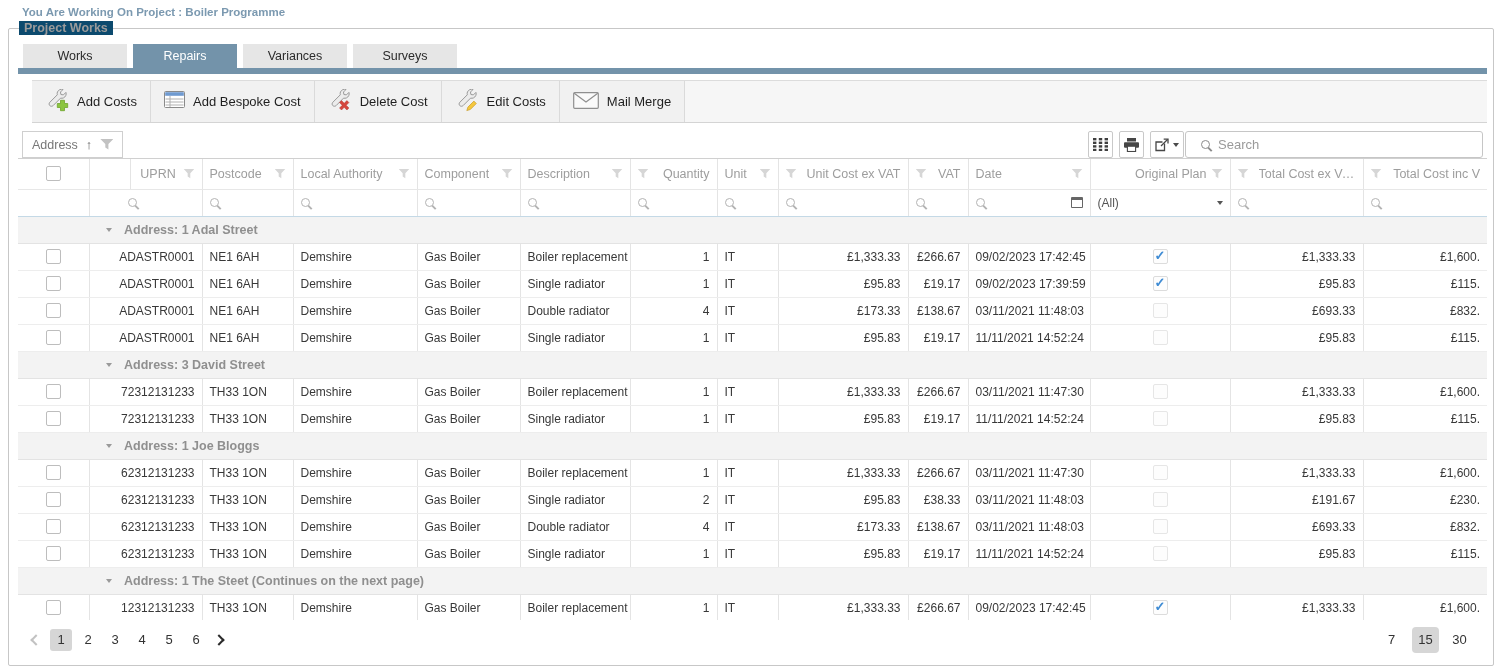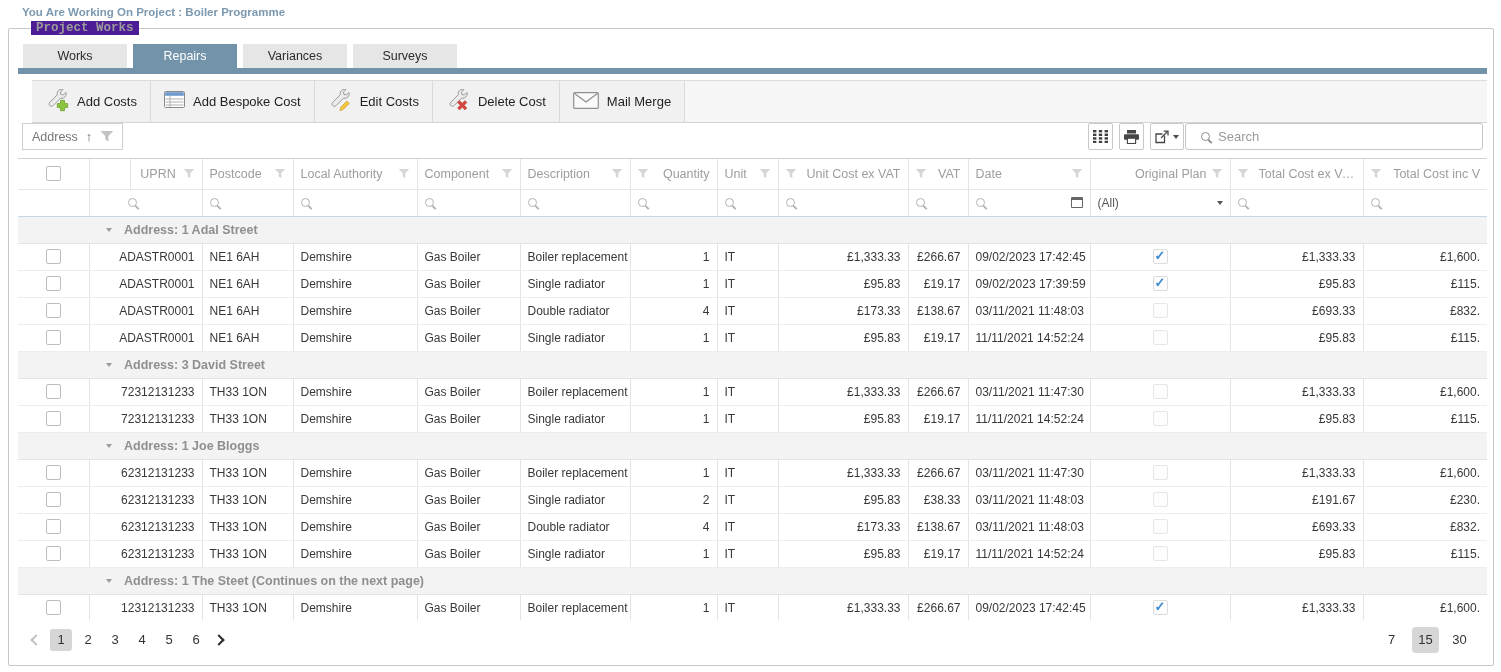--- a/index.html
+++ b/index.html
@@ -3,38 +3,38 @@
 <meta charset="utf-8">
 <style>
   * { box-sizing: border-box; margin:0; padding:0; }
   html,body { background:#fff; }
   body { font-family:"Liberation Sans", sans-serif; color:#333; }
   .page { position:relative; width:1501px; height:672px; background:#fff; overflow:hidden; }
 
   .working-title { position:absolute; left:22px; top:6px; font-size:11.5px; font-weight:bold; color:#7b99b0; }
 
   .fieldset { position:absolute; left:8px; top:28px; width:1486px; height:638px; border:1px solid #c7c7c7; border-radius:2px; }
-  .legend { position:absolute; top:-8px; left:22px; background:#4c1d95; padding:0 5px; color:#9b9b9b; font-weight:bold; font-size:12.5px;font-family:Liberation Mono, monospace; }
+  .legend { position:absolute; top:-8px; left:10px; background:#0c4a6e; padding:0 5px; color:#9b9b9b; font-weight:bold; font-size:12.5px; }
 
   
   .tabs { position:absolute; left:14px; top:15px; display:flex; gap:6px; }
   .tab { width:104px; height:24px; line-height:24px; text-align:center; font-size:12.5px; background:#e6e6e6; color:#2b2b2b; cursor:default; }
   .tab.active { background:#7393aa; color:#fff; }
   .tab-bar { position:absolute; left:9px; right:6px; top:39px; height:6px; background:#7393aa; }
 
   
   .toolbar { position:absolute; left:23px; right:6px; top:51px; height:43px; background:#f1f1f1; border-top:1px solid #dcdcdc; border-bottom:1px solid #d4d4d4; display:flex; align-items:stretch; }
   .tbtn { display:flex; align-items:center; gap:8px; padding:0 13px; border-right:1px solid #dadada; font-size:13px; color:#1f1f1f; cursor:pointer; }
   .tcheck { display:flex; align-items:center; gap:8px; padding:0 14px; border-right:1px solid #dadada; font-size:13px; color:#1f1f1f; cursor:pointer; }
   .toolbar-rest { flex:1; background:#f6f6f6; }
   .cbx { width:16px; height:16px; border:1px solid #a8a8a8; border-radius:2px; background:#fff; position:relative; }
   .cbx.checked::after { content:"✓"; position:absolute; left:1.5px; top:-1.5px; font-size:13px; font-weight:bold; color:#5c6e7d; }
 
   
-  .gridbar { position:absolute; left:9px; right:6px; top:94px; height:35px; display:flex; align-items:flex-start; background:#fff; }
+  .gridbar { position:absolute; left:9px; right:6px; top:94px; height:35px; display:flex; align-items:flex-end; background:#fff; }
   .chip { margin-left:4px; height:27px; border:1px solid #cfcfcf; background:#fff; display:flex; align-items:center; gap:8px; padding:0 9px; font-size:12.5px; color:#777; cursor:pointer; }
   .sort-up { color:#5a5a5a; font-size:13px; }
   .sort-up::after { content:"↑"; }
   .spacer { flex:1; }
   .iconbtn { min-width:25px; height:27px; border:1px solid #c9c9c9; border-radius:2px; background:#fff; display:flex; align-items:center; justify-content:center; margin-left:6px; cursor:pointer; padding:0 4px; }
   .iconbtn.export { gap:4px; }
   .caret-down { width:0; height:0; border-left:3.5px solid transparent; border-right:3.5px solid transparent; border-top:4px solid #4a4a4a; }
   .searchbox { width:298px; height:27px; margin-left:1px; margin-right:4px; border:1px solid #c6c6c6; border-radius:3px; display:flex; align-items:center; gap:8px; padding:0 15px; background:#fff; }
   .searchbox input { border:none; outline:none; flex:1; font-size:13px; color:#444; font-family:"Liberation Sans",sans-serif; }
   .searchbox input::placeholder { color:#9a9a9a; }
@@ -127,33 +127,33 @@
             <line x1="1.5" y1="14" x2="19.5" y2="14" stroke="#b0b0b0"></line>
             <line x1="6" y1="5" x2="6" y2="16" stroke="#b0b0b0"></line>
           </svg>
         </span>
         <span>Add Bespoke Cost</span>
       </div>
       <div class="tbtn">
         <span>
           <svg width="24" height="23" viewBox="0 0 24 23">
             <path d="M20.9 3.4 c0.9 2-0.4 4.6-2.4 5.5 -0.9 0.4-2 0.5-2.9 0.2 L8.1 16.6 c-0.9 0.9-2.4 0.9-3.3 0 -0.9-0.9-0.9-2.4 0-3.3 L12.3 5.8 c-0.3-1-0.2-2 0.2-2.9 0.9-2 3.5-3.3 5.5-2.4 L15.5 3 l0.4 2.5 2.5 0.4 z" fill="#ececec" stroke="#999" stroke-width="1"></path>
+            <path d="M11.5 13.6 l2-2 2.7 2.7 2.7-2.7 2 2-2.7 2.7 2.7 2.7-2 2-2.7-2.7-2.7 2.7-2-2 2.7-2.7 z" fill="#d5473e" stroke="#b2372f" stroke-width="0.5"></path>
+          </svg>
+        </span>
+        <span>Delete Cost</span>
+      </div>
+      <div class="tbtn">
+        <span>
+          <svg width="24" height="23" viewBox="0 0 24 23">
+            <path d="M20.9 3.4 c0.9 2-0.4 4.6-2.4 5.5 -0.9 0.4-2 0.5-2.9 0.2 L8.1 16.6 c-0.9 0.9-2.4 0.9-3.3 0 -0.9-0.9-0.9-2.4 0-3.3 L12.3 5.8 c-0.3-1-0.2-2 0.2-2.9 0.9-2 3.5-3.3 5.5-2.4 L15.5 3 l0.4 2.5 2.5 0.4 z" fill="#ececec" stroke="#999" stroke-width="1"></path>
             <path d="M11.8 21.6 l1.1-3.5 6-6 2.4 2.4-6 6 z" fill="#f5c73d" stroke="#c79d2e" stroke-width="0.7"></path>
           </svg>
         </span>
         <span>Edit Costs</span>
-      </div>
-      <div class="tbtn">
-        <span>
-          <svg width="24" height="23" viewBox="0 0 24 23">
-            <path d="M20.9 3.4 c0.9 2-0.4 4.6-2.4 5.5 -0.9 0.4-2 0.5-2.9 0.2 L8.1 16.6 c-0.9 0.9-2.4 0.9-3.3 0 -0.9-0.9-0.9-2.4 0-3.3 L12.3 5.8 c-0.3-1-0.2-2 0.2-2.9 0.9-2 3.5-3.3 5.5-2.4 L15.5 3 l0.4 2.5 2.5 0.4 z" fill="#ececec" stroke="#999" stroke-width="1"></path>
-            <path d="M11.5 13.6 l2-2 2.7 2.7 2.7-2.7 2 2-2.7 2.7 2.7 2.7-2 2-2.7-2.7-2.7 2.7-2-2 2.7-2.7 z" fill="#d5473e" stroke="#b2372f" stroke-width="0.5"></path>
-          </svg>
-        </span>
-        <span>Delete Cost</span>
       </div>
       <div class="tbtn">
         <span>
           <svg width="26" height="17" viewBox="0 0 26 17">
             <rect x="0.7" y="0.7" width="24.6" height="15.6" rx="1" fill="#fafafa" stroke="#8f8f8f" stroke-width="1.2"></rect>
             <path d="M1.2 1.2 L13 10 L24.8 1.2" fill="none" stroke="#8f8f8f" stroke-width="1.2"></path>
           </svg>
         </span>
         <span>Mail Merge</span>
       </div>

